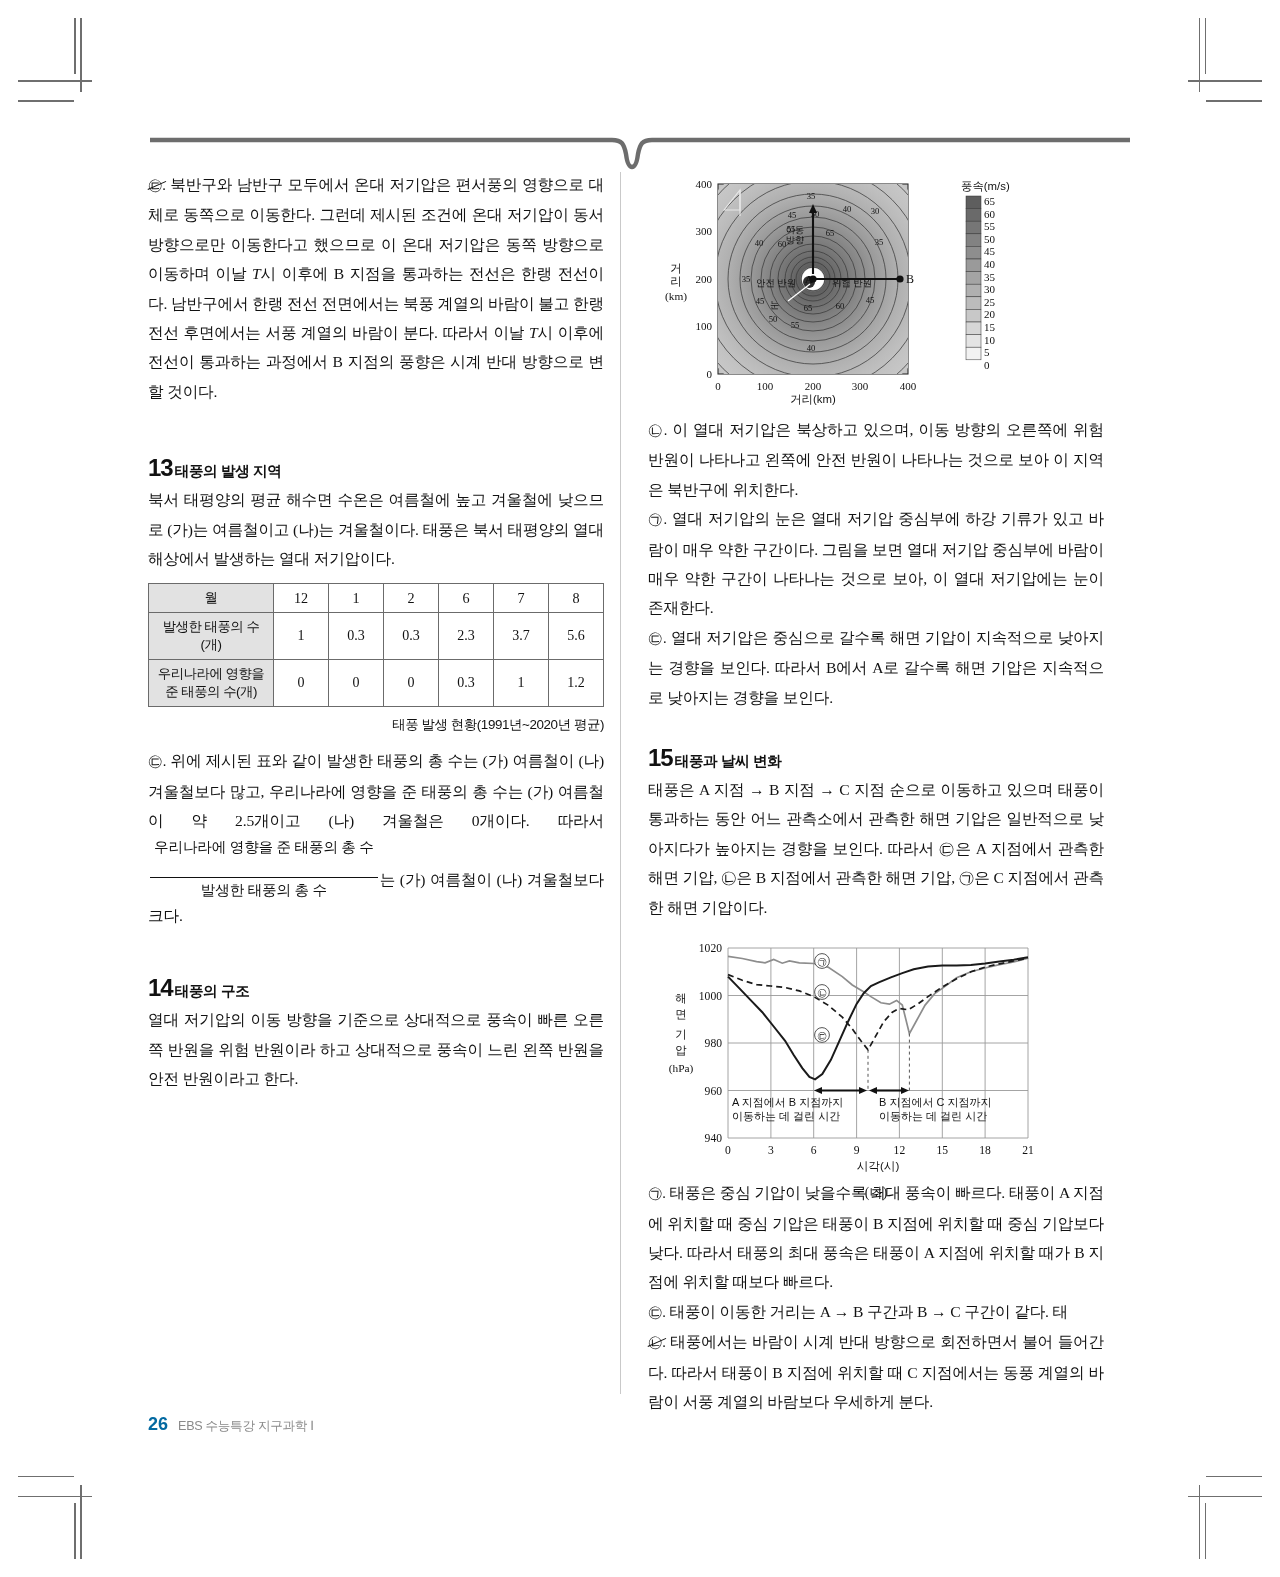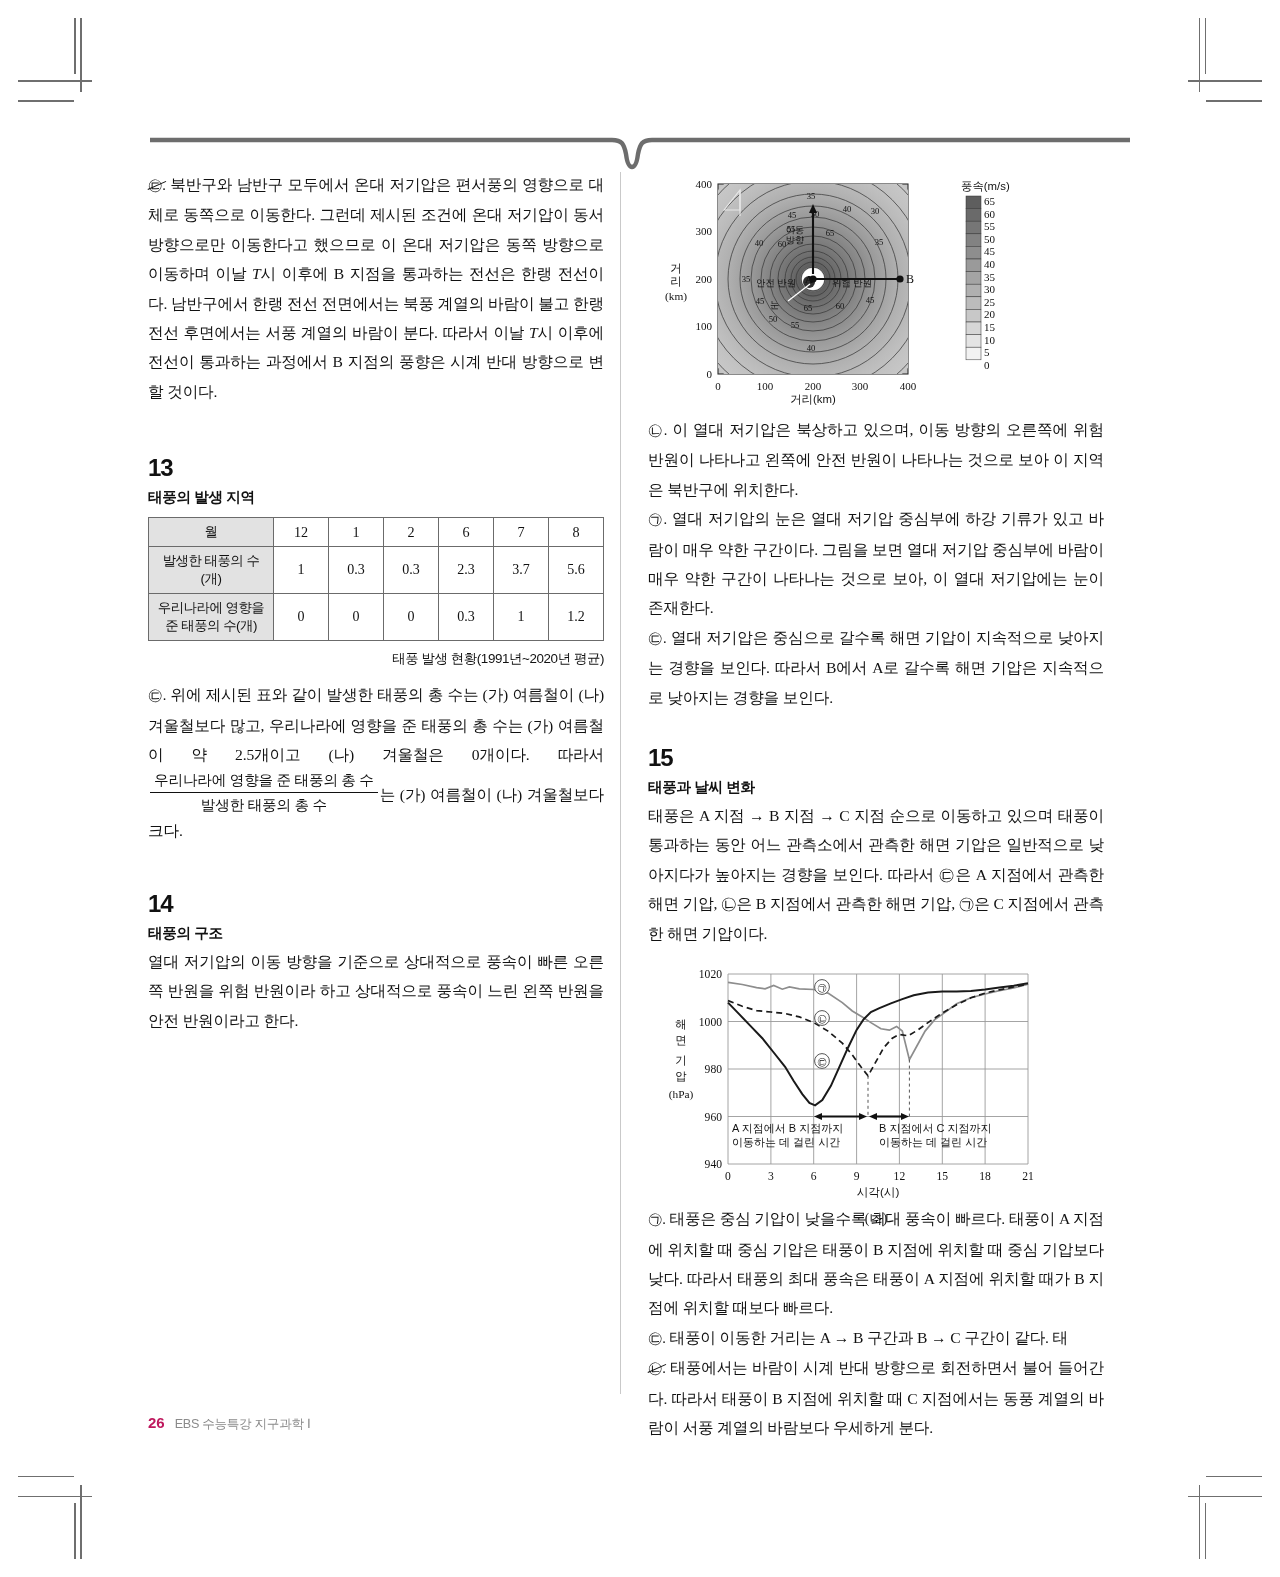--- a/index.html
+++ b/index.html
@@ -28,51 +28,51 @@
   p.body{margin:0 0 0 0;font-size:15.6px;line-height:29.4px;text-align:justify;
          text-justify:inter-character;letter-spacing:-0.15px;}
   p.body + p.body{margin-top:0;}
   .mk{font-size:14.4px;}
   .strike{position:relative;display:inline-block;}
   .strike::after{content:"";position:absolute;left:-1px;right:-1px;top:46%;
         height:1.4px;background:#111;transform:rotate(-24deg);}
   em.it{font-style:italic;font-family:"Liberation Serif",serif;}
 
   
-  .sechead{display:flex;align-items:baseline;gap:8px;margin:0 0 4px 0;flex-direction:column;}
+  .sechead{display:flex;align-items:baseline;gap:2px;margin:0 0 4px 0;}
   .secnum{font-family:"Liberation Sans","DejaVu Sans",sans-serif;font-weight:bold;
           font-size:24px;letter-spacing:-1px;color:#111;line-height:1;}
   .sectitle{font-family:"Liberation Sans","DejaVu Sans",sans-serif;font-weight:bold;
             font-size:14.6px;color:#111;letter-spacing:-0.4px;}
 
   
   table.tbl{border-collapse:collapse;width:100%;margin-top:10px;
             font-size:14px;font-family:"Liberation Serif",serif;}
   table.tbl td,table.tbl th{border:1px solid #6b6b6b;text-align:center;
             padding:5px 2px;font-weight:normal;}
   table.tbl .lab{background:#e2e2e2;font-family:"Liberation Sans",sans-serif;
             font-size:13.4px;letter-spacing:-0.5px;padding:5px 6px;}
   table.tbl .num{width:50px;font-size:14.2px;}
   .tblcap{text-align:right;font-size:13.4px;margin-top:9px;letter-spacing:-0.4px;
           font-family:"Liberation Sans",sans-serif;}
 
   
   .frac{display:inline-block;vertical-align:-0.62em;text-align:center;margin:0 2px;}
-  .frac .n{display:block;padding:0 4px 1px 4px;border-bottom:1.3px solid #111;
+  .frac .n{display:block;padding:0 4px 19px 4px;border-bottom:1.3px solid #111;
            font-size:14.6px;line-height:22px;white-space:nowrap;}
   .frac .d{display:block;padding:1px 4px 0 4px;font-size:14.6px;line-height:22px;
            white-space:nowrap;}
 
   
   .fig{position:relative;}
   .figcap{text-align:center;font-size:13.6px;margin-top:2px;}
 
   
   .footer{position:absolute;left:148px;top:1414px;display:flex;align-items:baseline;gap:10px;}
-  .pno{font-family:"Liberation Sans",sans-serif;font-weight:bold;font-size:15px;color:#be185d;}
+  .pno{font-family:"Liberation Sans",sans-serif;font-weight:bold;font-size:18px;color:#0369a1;}
   .ftxt{font-family:"Liberation Sans",sans-serif;font-size:12.6px;color:#8a8a8a;letter-spacing:-0.3px;}
 
   svg text{font-family:"Liberation Serif","DejaVu Serif",serif;}
   svg text.kr{font-family:"Liberation Sans","DejaVu Sans",sans-serif;}
 </style>
 </head>
 <body>
 
 <div class="page">
 
@@ -115,20 +115,21 @@
 
     <p class="body">
       <span class="mk strike">㉢.</span><span> 북반구와 남반구 모두에서 온대 저기압은 편서풍의 영향으로 대체로 동쪽으로 이동한다. 그런데 제시된 조건에 온대 저기압이 동서 방향으로만 이동한다고 했으므로 이 온대 저기압은 동쪽 방향으로 이동하며 이날 </span><em class="it">T</em><span>시 이후에 B 지점을 통과하는 전선은 한랭 전선이다. 남반구에서 한랭 전선 전면에서는 북풍 계열의 바람이 불고 한랭 전선 후면에서는 서풍 계열의 바람이 분다. 따라서 이날 </span><em class="it">T</em><span>시 이후에 전선이 통과하는 과정에서 B 지점의 풍향은 시계 반대 방향으로 변할 것이다.</span>
     </p>
 
     <div style="height:50px;"></div>
     <div class="sechead">
       <span class="secnum">13</span>
       <span class="sectitle">태풍의 발생 지역</span>
     </div>
+    <p class="body">북서 태평양의 평균 해수면 수온은 여름철에 높고 겨울철에 낮으므로 (가)는 여름철이고 (나)는 겨울철이다. 태풍은 북서 태평양의 열대 해상에서 발생하는 열대 저기압이다.</p>
 
     <table class="tbl">
       <tbody>
           <tr>
         <td class="lab">월</td>
         <td class="num">12</td>
         <td class="num">1</td>
         <td class="num">2</td>
         <td class="num">6</td>
         <td class="num">7</td>

